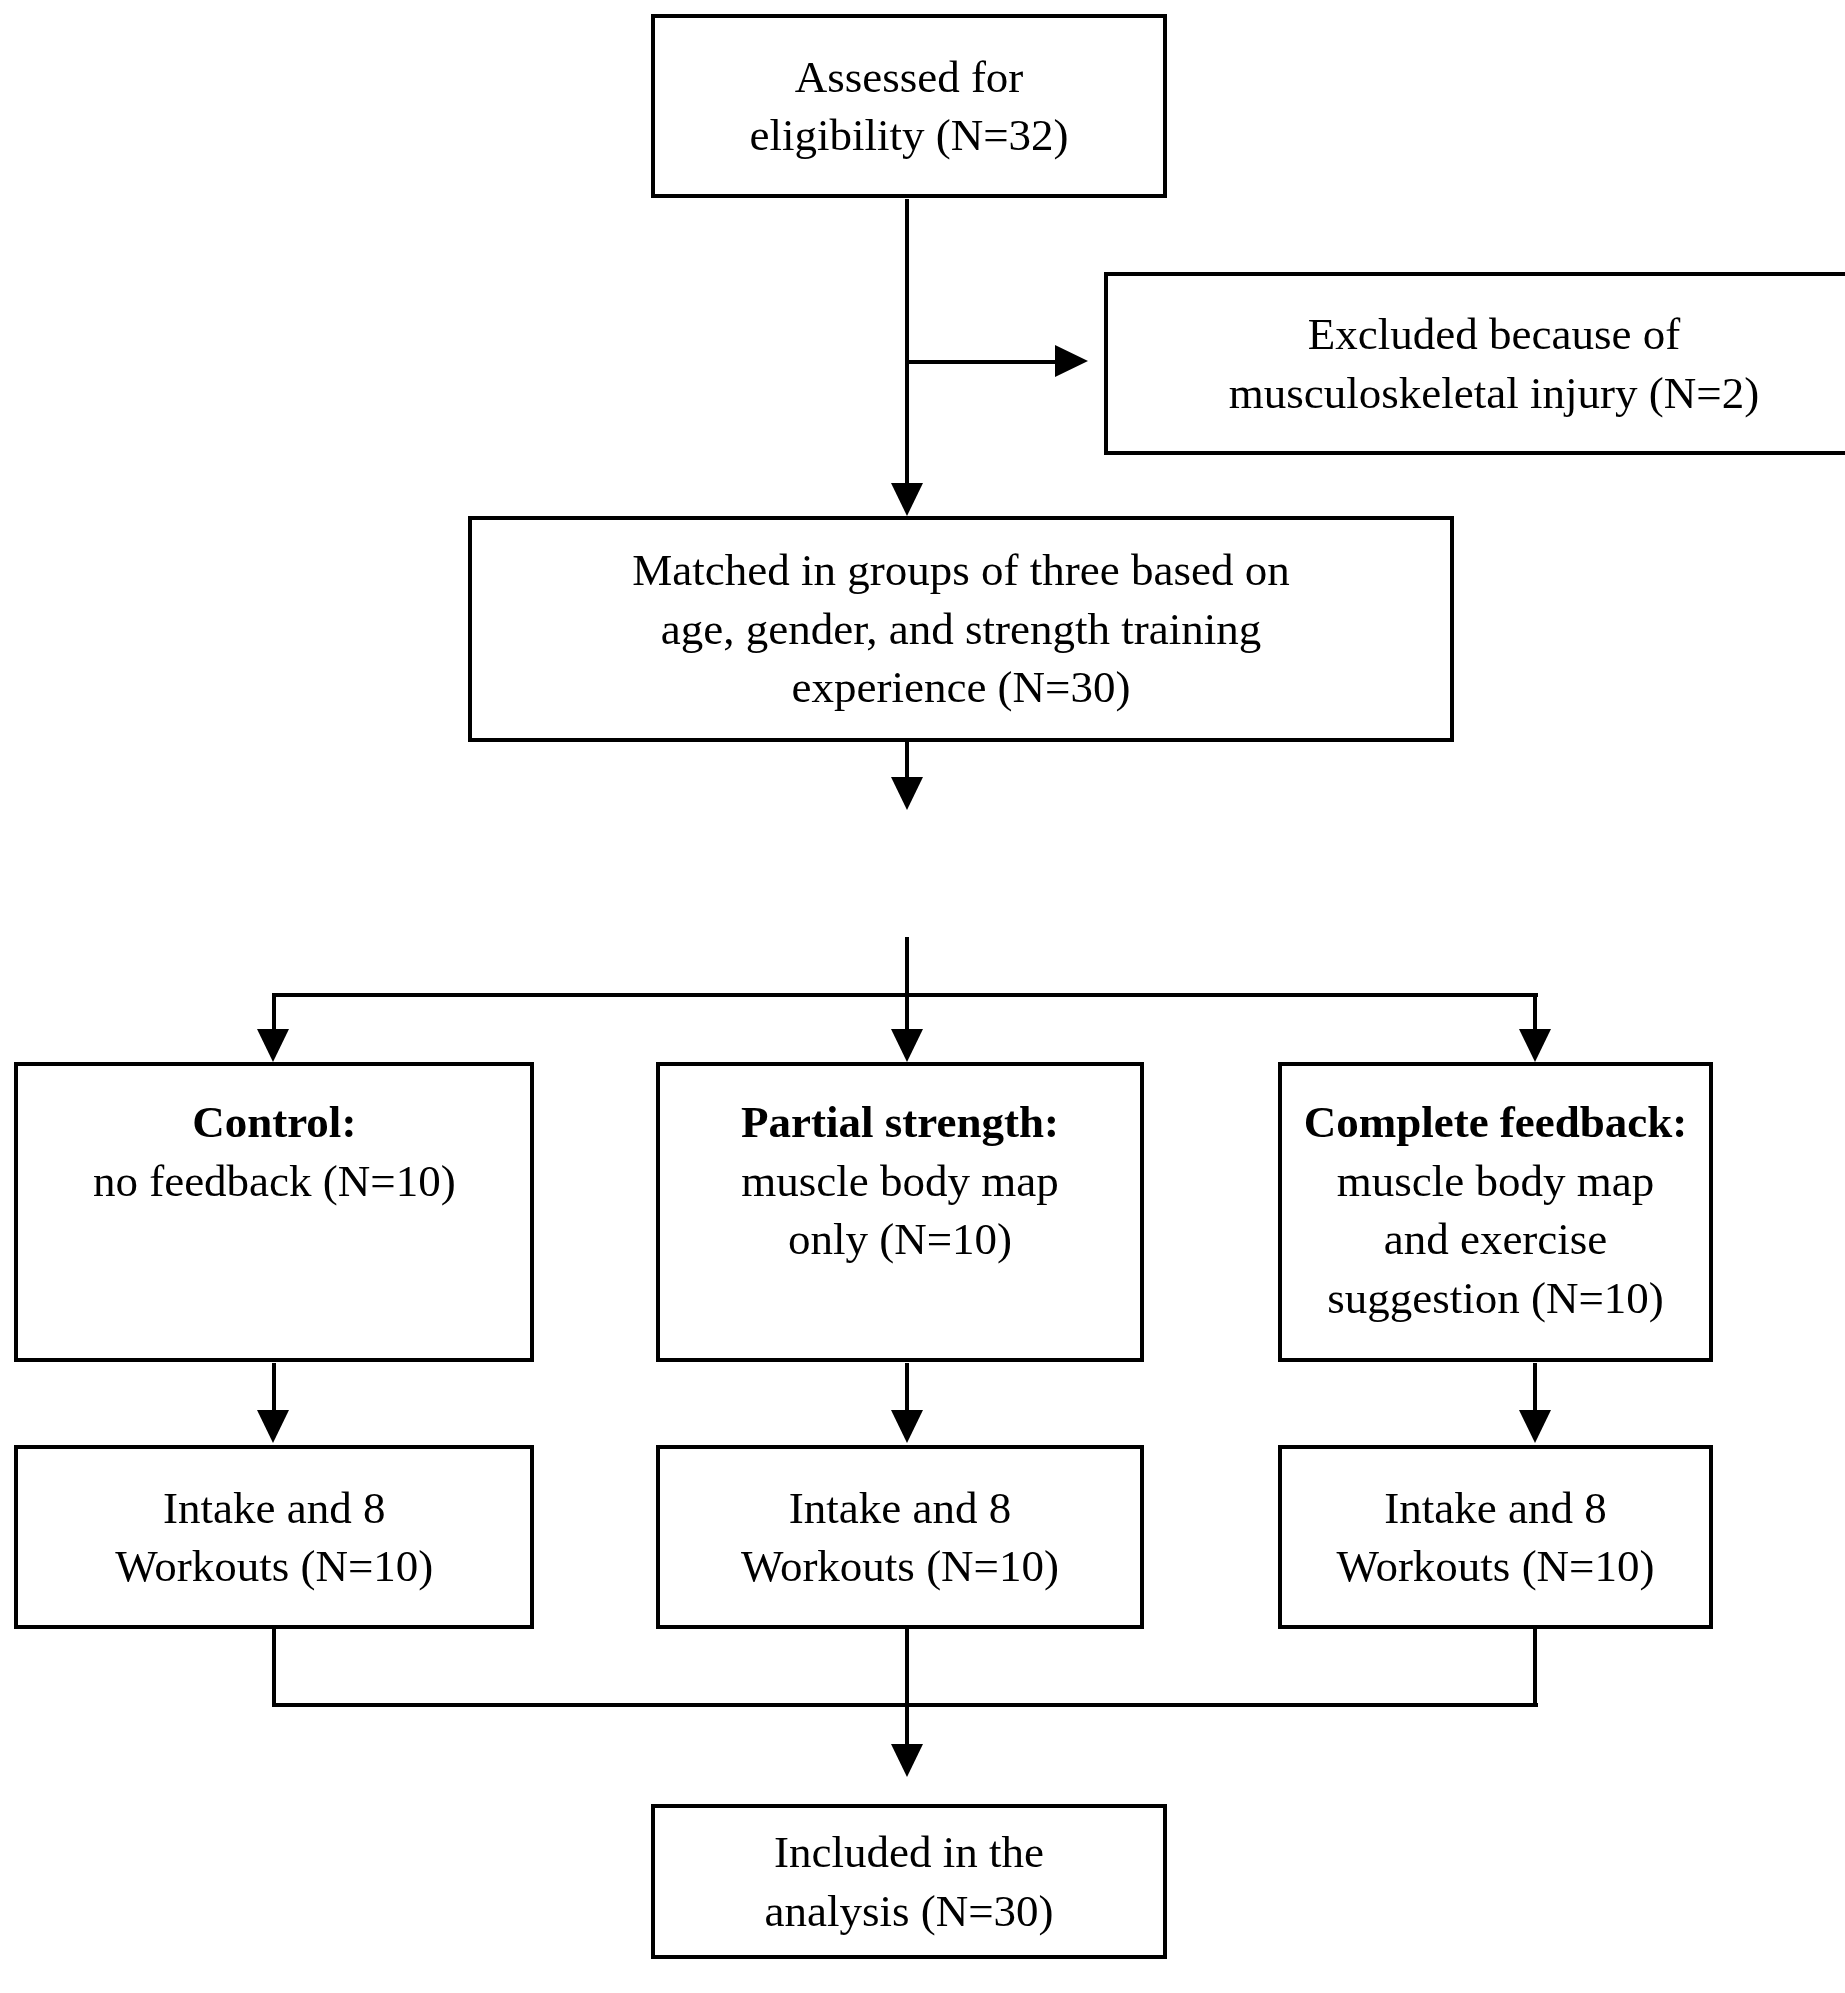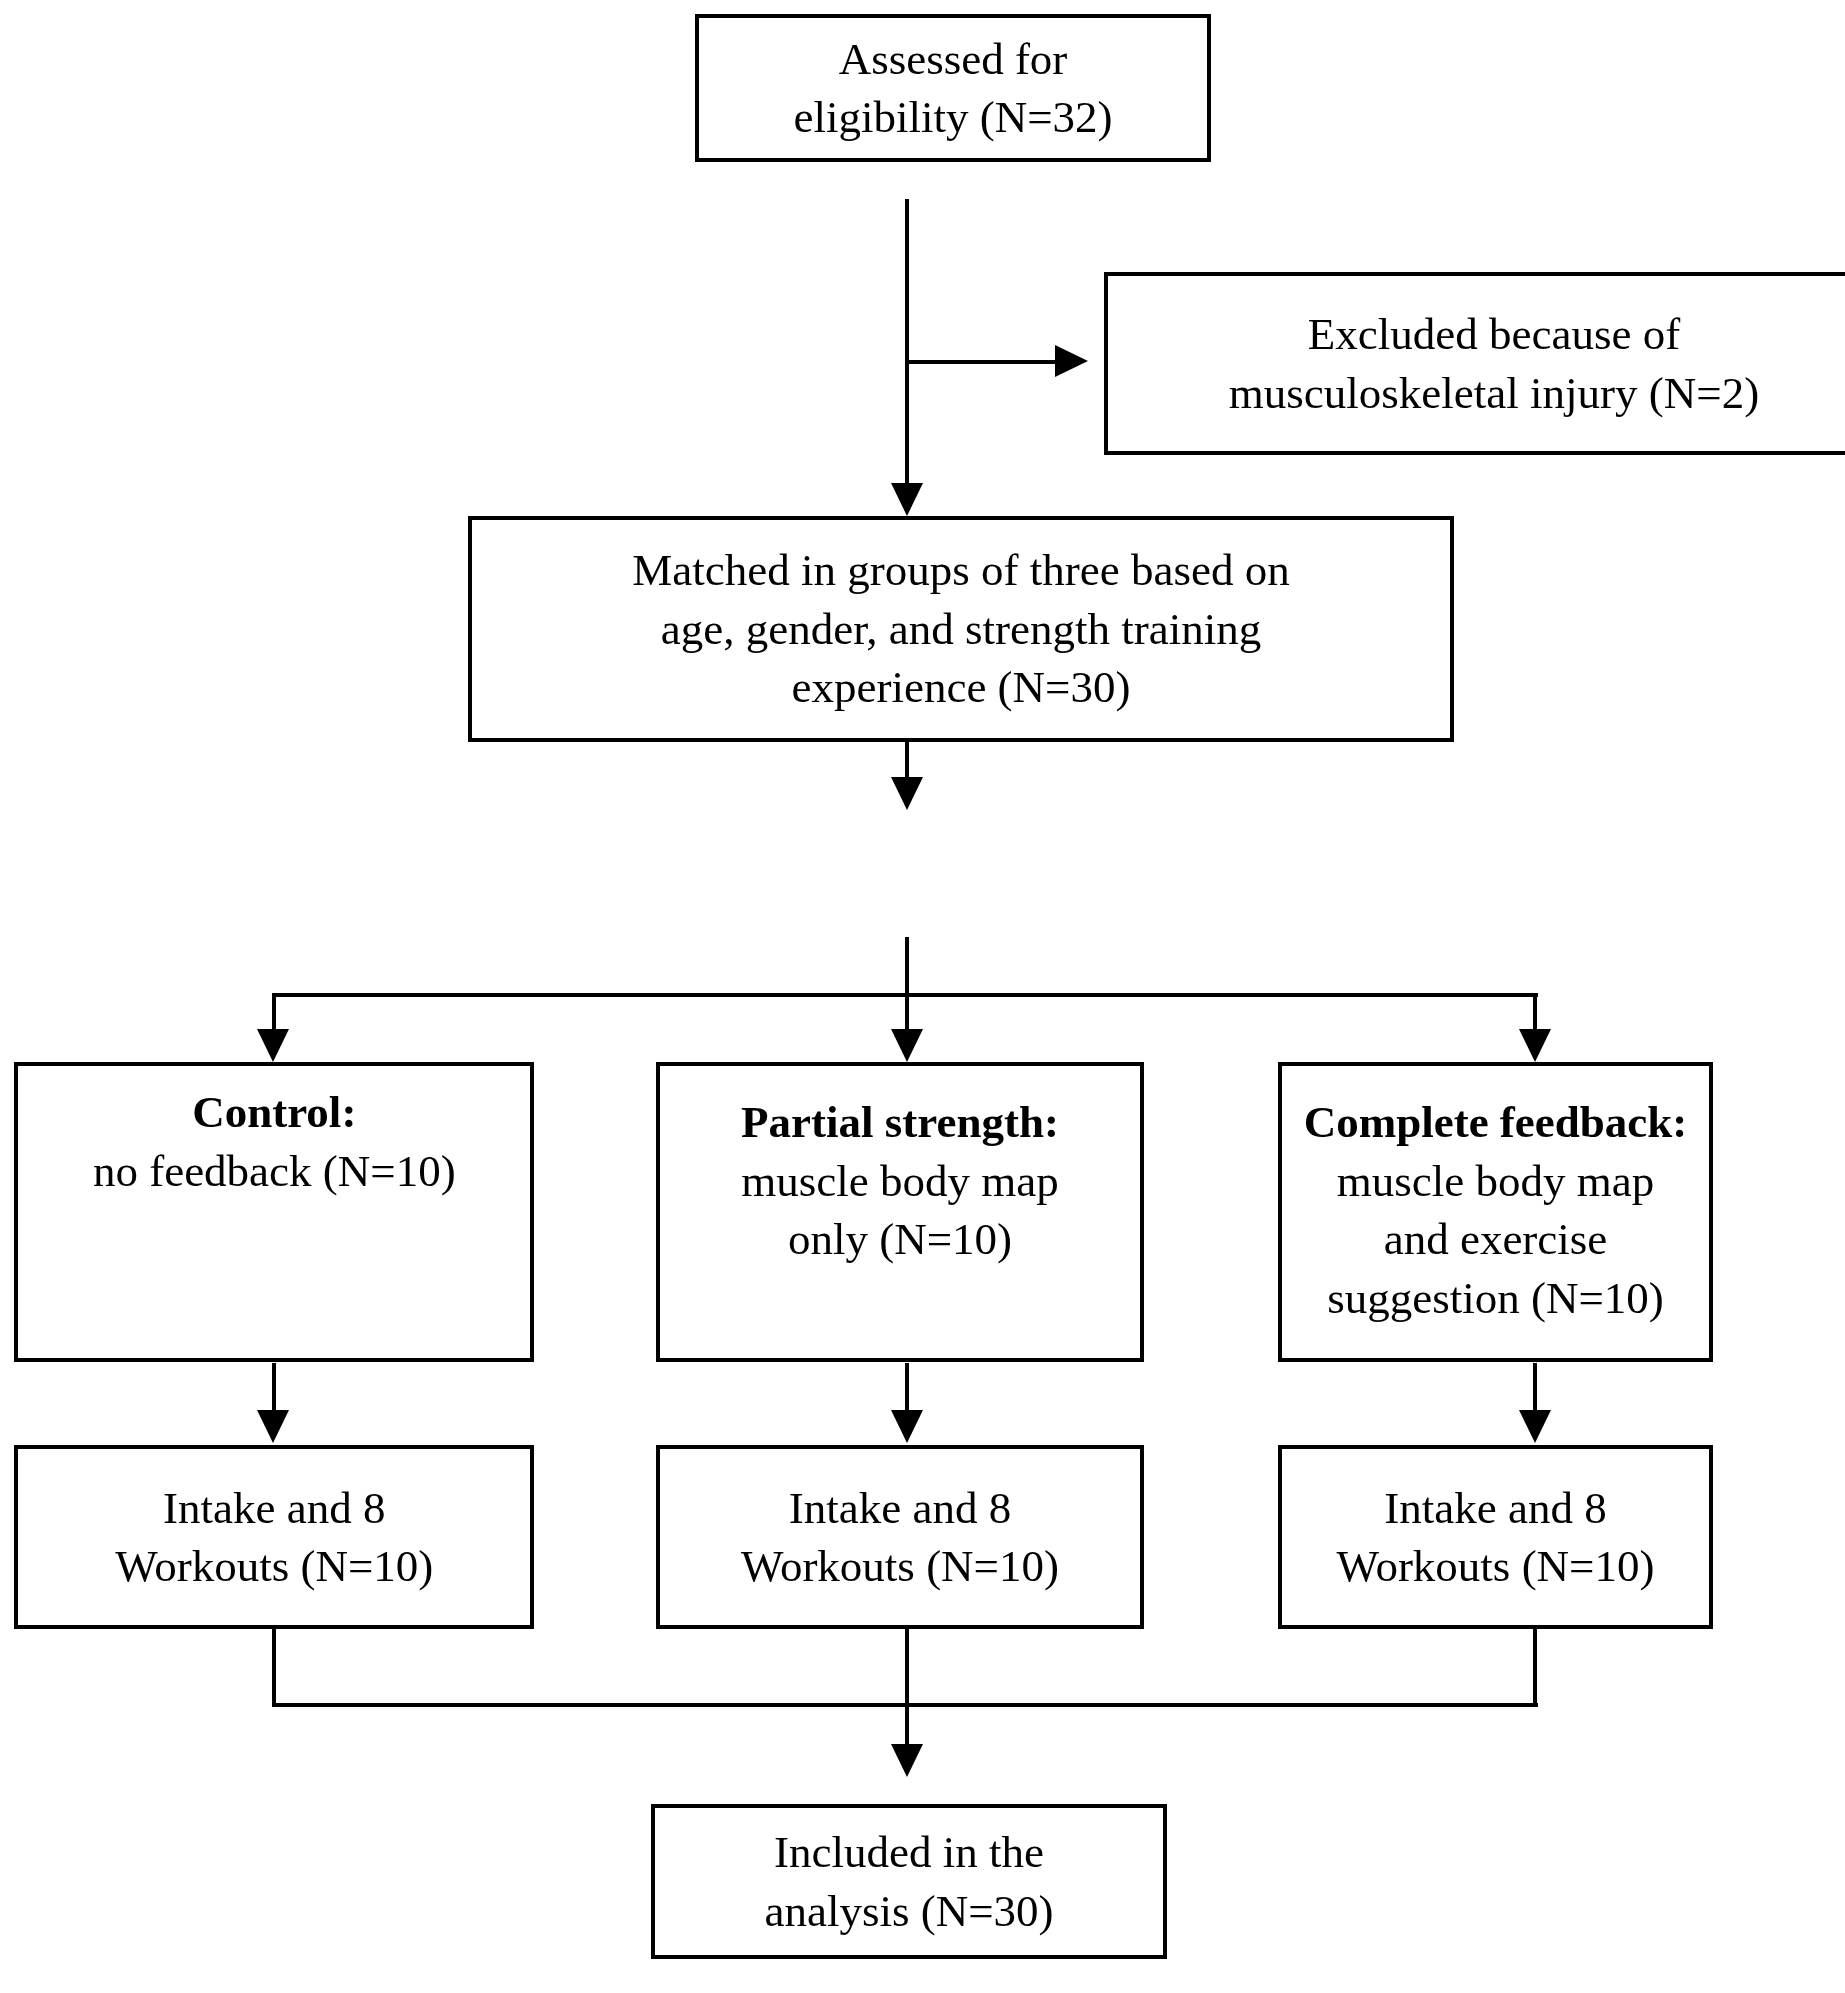--- a/index.html
+++ b/index.html
@@ -61,21 +61,21 @@
     border-top: 16.7px solid transparent;
     border-bottom: 16.7px solid transparent;
     border-left: 33px solid #000000;
   }
 </style>
 </head>
 <body>
 
 <div id="stage">
 
-  <div class="node center-v fs-big" style="left:651px; top:14.3px; width:516px; height:148px;margin-left:44px;">
+  <div class="node center-v fs-big" style="left:651px; top:14.3px; width:516px; height:184px;">
     <span class="txt">Assessed for
 eligibility (N=32)</span>
   </div>
 
   <div class="vline" style="left:905px; top:199px; height:286px;"></div>
   <div class="arrow-down" style="left:891px; top:483px;"></div>
 
   <div class="hline" style="left:905px; top:360px; width:151px;"></div>
   <div class="arrow-right" style="left:1055px; top:345px;"></div>
 
@@ -99,21 +99,21 @@
 
   <div class="vline" style="left:272px; top:993px; height:38px;"></div>
   <div class="arrow-down" style="left:257px; top:1029px;"></div>
 
   <div class="vline" style="left:905px; top:993px; height:38px;"></div>
   <div class="arrow-down" style="left:891px; top:1029px;"></div>
 
   <div class="vline" style="left:1533px; top:993px; height:38px;"></div>
   <div class="arrow-down" style="left:1519px; top:1029px;"></div>
 
-  <div class="node top-v fs-big" style="left:14.3px; top:1062px; width:520px; height:300px; padding-top:17px;">
+  <div class="node top-v fs-big" style="left:14.3px; top:1062px; width:520px; height:300px; padding-top:27px;">
     <span class="txt bold">Control:</span>
     <span class="txt">no feedback (N=10)</span>
   </div>
 
   <div class="node top-v fs-big" style="left:656px; top:1062px; width:488px; height:300px; padding-top:27px;">
     <span class="txt bold">Partial strength:</span>
     <span class="txt">muscle body map
 only  (N=10)</span>
   </div>
 

